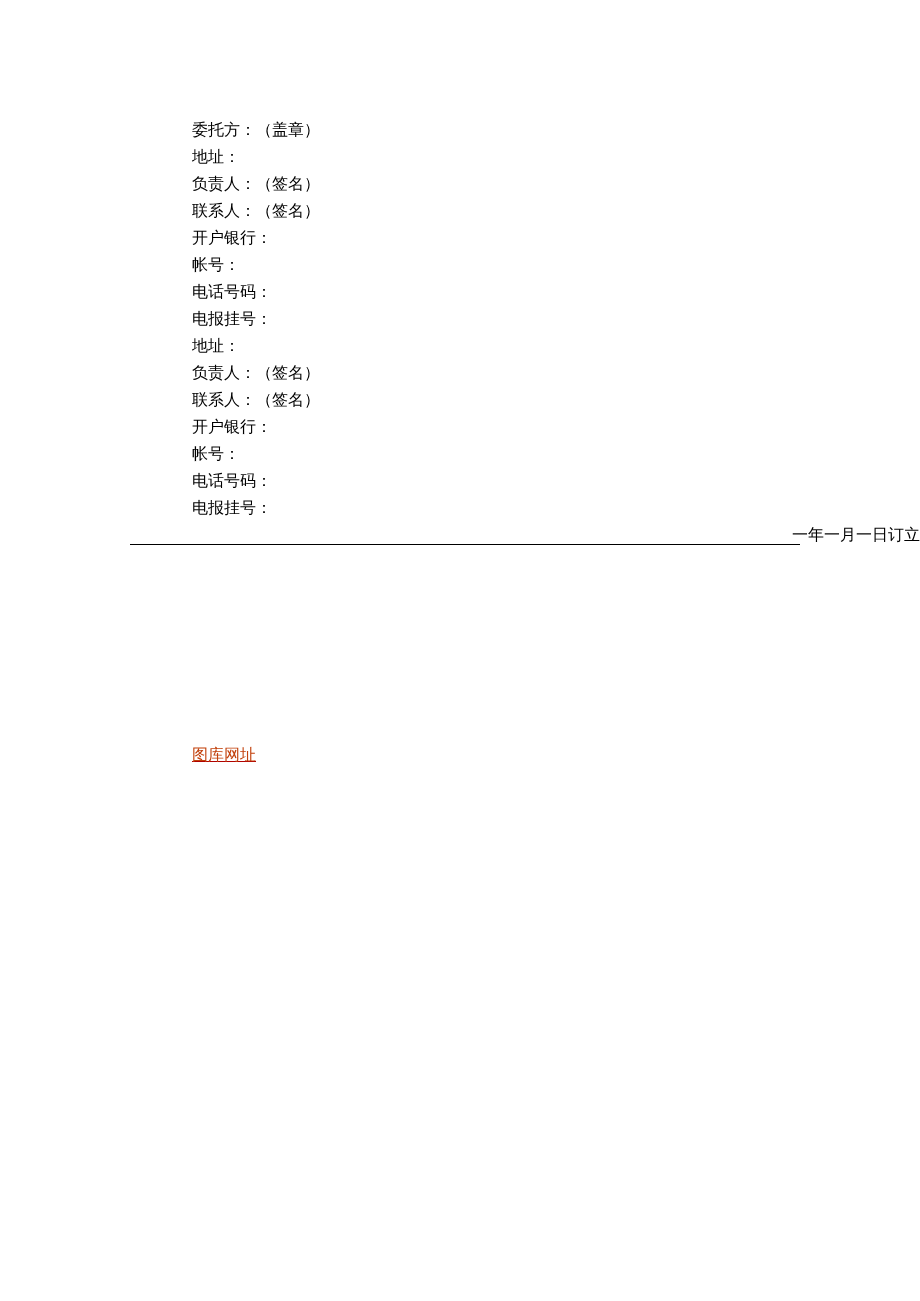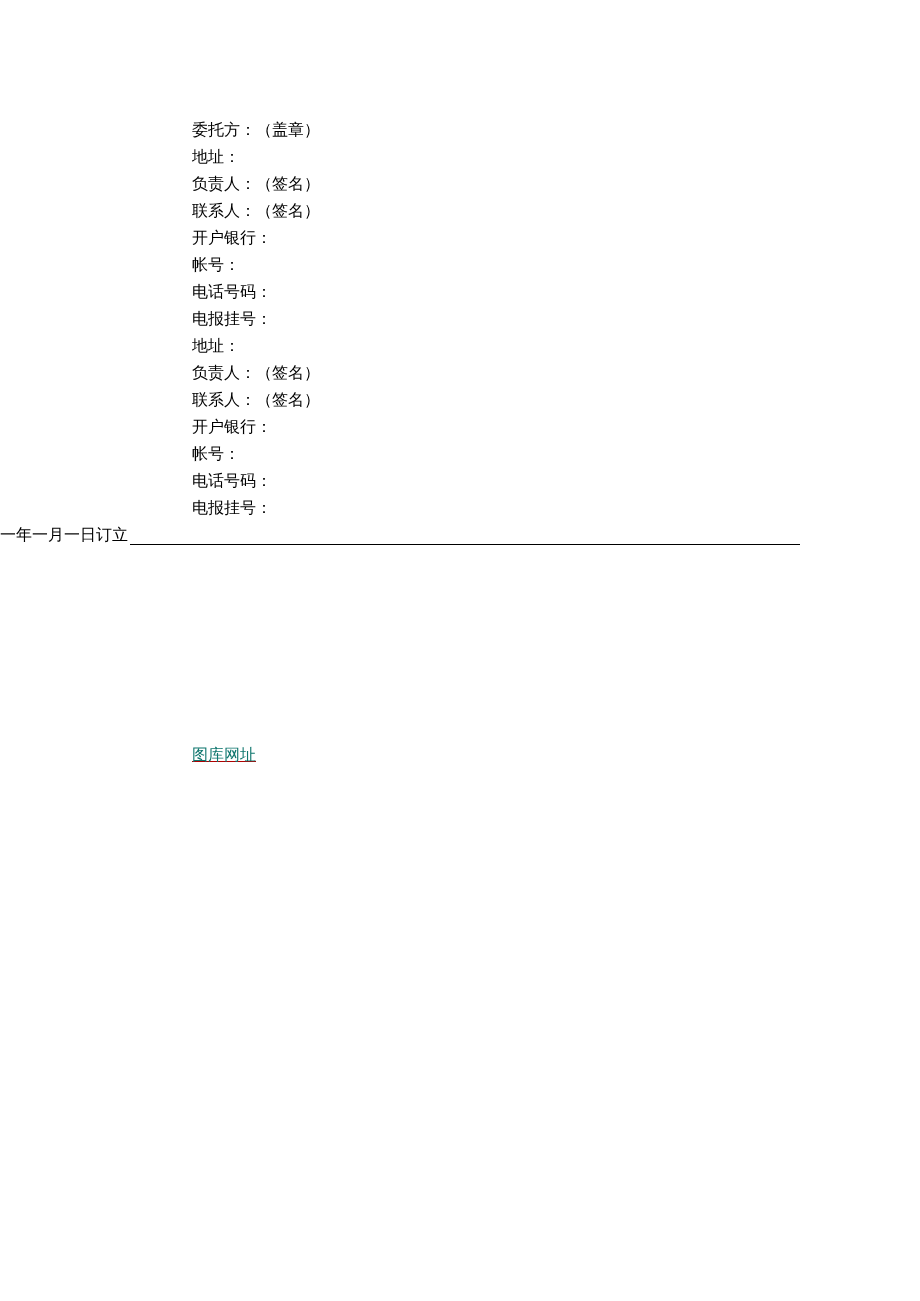--- a/index.html
+++ b/index.html
@@ -19,33 +19,33 @@
     .content {
       padding-top: 116px;
       padding-left: 192px;
       padding-right: 95px;
     }
     .line {
       line-height: 27px;
       white-space: nowrap;
     }
     .date-line {
-      text-align: left;
+      text-align: right;
       width: 100%;
       margin-top: 0;
       line-height: 27px;
     }
     .rule {
       border: none;
       border-top: 1px solid #000000;
       margin: 0 120px 0 130px;
       margin-top: -4px;
     }
     .link-text {
-      color: #0f766e;
+      color: #c2410c;
       margin-top: 200px;
       margin-left: 192px;
       font-size: 16px;
       text-decoration: underline;
       text-decoration-color: #b00000;
       display: inline-block;
     }
   </style>
 </head>
 <body>

